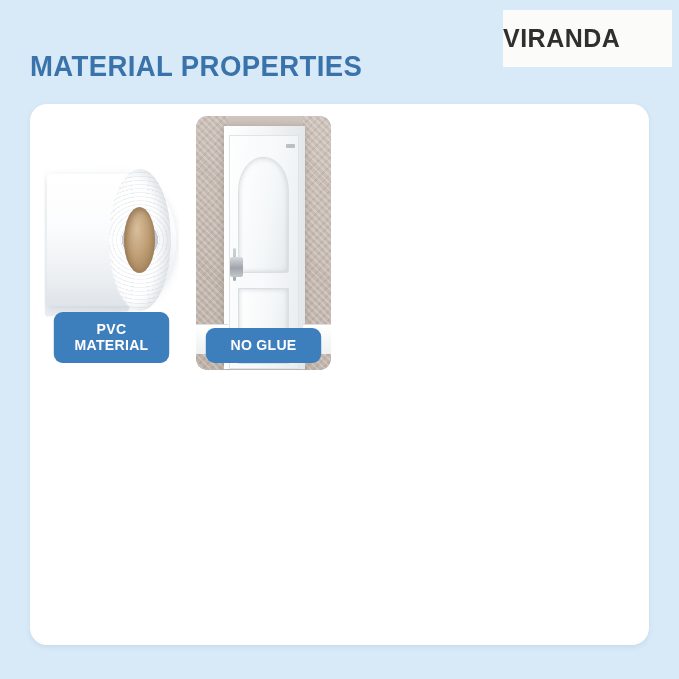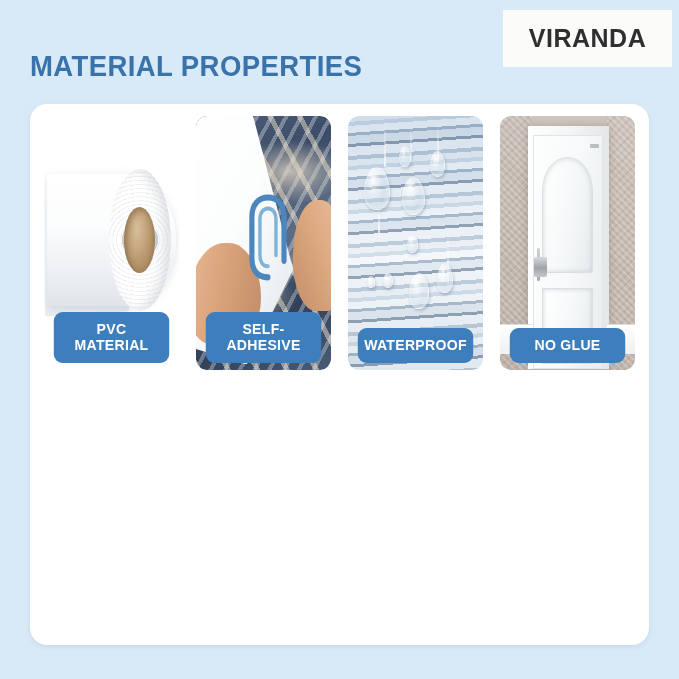--- a/index.html
+++ b/index.html
@@ -19,21 +19,20 @@
   
   .brand-badge {
     position: absolute;
     left: 503px;
     top: 10px;
     width: 169px;
     height: 57px;
     background: #fbfbf9;
     display: flex;
     align-items: center;
-    justify-content: center;
   }
   .brand-badge .brand-text {
     font-size: 25px;
     font-weight: bold;
     color: #2f2f2f;
     letter-spacing: 0.5px;
     font-family: "Liberation Sans", sans-serif;
   }
 
   
@@ -438,56 +437,21 @@
         <div class="roll-sheet"></div>
         <div class="roll-body"></div>
         <div class="roll-disc"></div>
         <div class="roll-core"></div>
         <div class="roll-core-inner"></div>
       </div>
       <div class="card-label">PVC MATERIAL</div>
     </div>
 
 
-    <div class="card">
-      <div class="card-media media-adh">
-        <div class="adh-marble"></div>
-        <div class="adh-marble-veins"></div>
-        <div class="adh-hand-right"></div>
-        <div class="adh-peel"></div>
-        <div class="adh-clip">
-          <svg width="100%" height="100%" viewBox="0 0 40 70" preserveAspectRatio="none" aria-hidden="true">
-            <path d="M20 62 C10 62 6 56 6 48 L6 18 C6 9 12 4 20 4 C28 4 34 9 34 18 L34 50" stroke="#4b87bd" stroke-width="4.5" fill="none" stroke-linecap="round"></path>
-            <path d="M20 54 C15 54 13 50 13 46 L13 20 C13 15 16 12 20 12 C24 12 27 15 27 20 L27 46" stroke="#7fb3d8" stroke-width="3" fill="none" stroke-linecap="round"></path>
-          </svg>
-        </div>
-        <div class="adh-hand-left"></div>
-      </div>
-      <div class="card-label">SELF-ADHESIVE</div>
-    </div>
-
-    <div class="card">
-      <div class="card-media media-water">
-        <div class="trail" style="left:27%;top:2%;height:18%;"></div>
-        <div class="trail" style="left:46%;top:4%;height:14%;"></div>
-        <div class="trail" style="left:66%;top:2%;height:16%;"></div>
-        <div class="trail" style="left:22%;top:32%;height:14%;"></div>
-        <div class="trail" style="left:73%;top:44%;height:22%;"></div>
-        <div class="drop" style="left:12%;top:20%;width:19%;height:17%;"></div>
-        <div class="drop" style="left:40%;top:24%;width:17%;height:15%;"></div>
-        <div class="drop" style="left:38%;top:12%;width:9%;height:8%;"></div>
-        <div class="drop" style="left:61%;top:14%;width:11%;height:10%;"></div>
-        <div class="drop" style="left:45%;top:62%;width:15%;height:14%;"></div>
-        <div class="drop" style="left:66%;top:58%;width:12%;height:12%;"></div>
-        <div class="drop" style="left:14%;top:63%;width:6%;height:5%;"></div>
-        <div class="drop" style="left:26%;top:62%;width:7%;height:6%;"></div>
-        <div class="drop" style="left:44%;top:47%;width:8%;height:7%;"></div>
-      </div>
-      <div class="card-label">WATERPROOF</div>
-    </div>
+
 
 
     <div class="card">
       <div class="card-media media-door">
         <div class="door-wall-l"></div>
         <div class="door-wall-r"></div>
         <div class="door-frame"></div>
         <div class="door-leaf"></div>
         <div class="door-panel-top"></div>
         <div class="door-panel-bot"></div>

